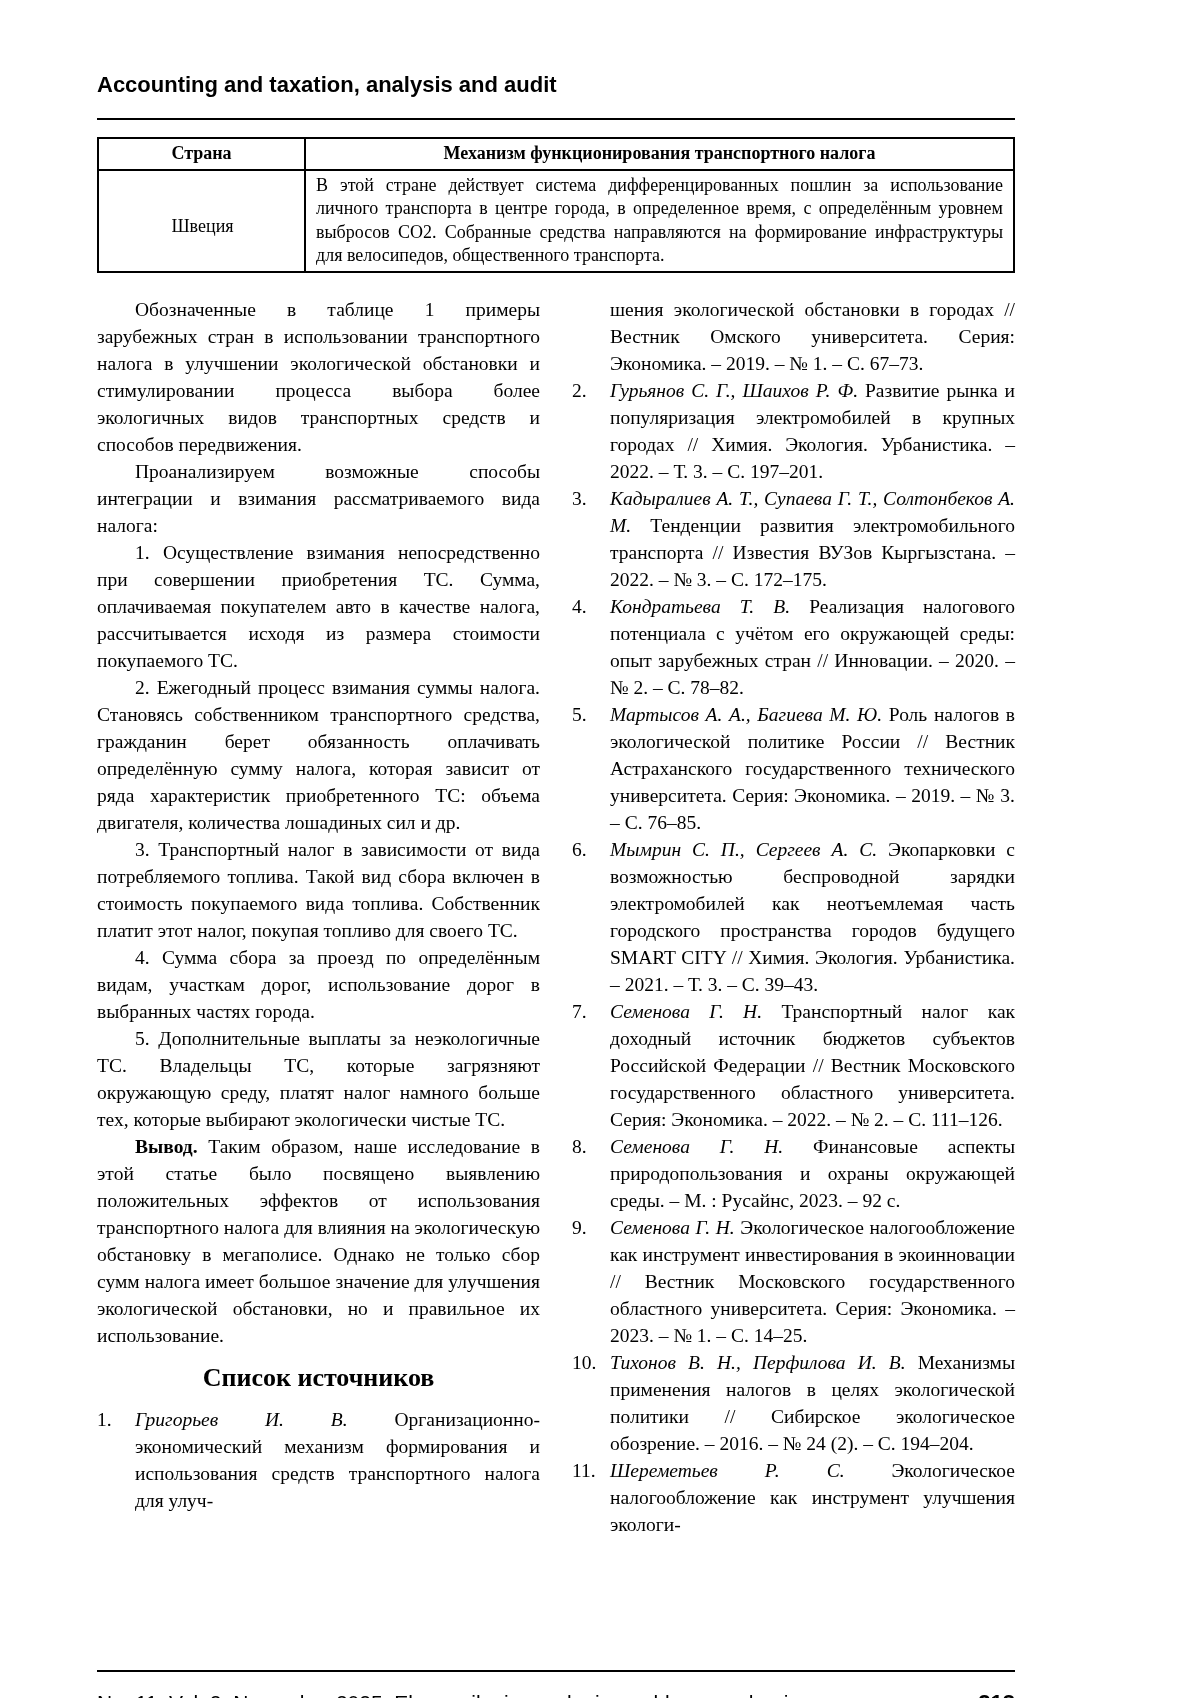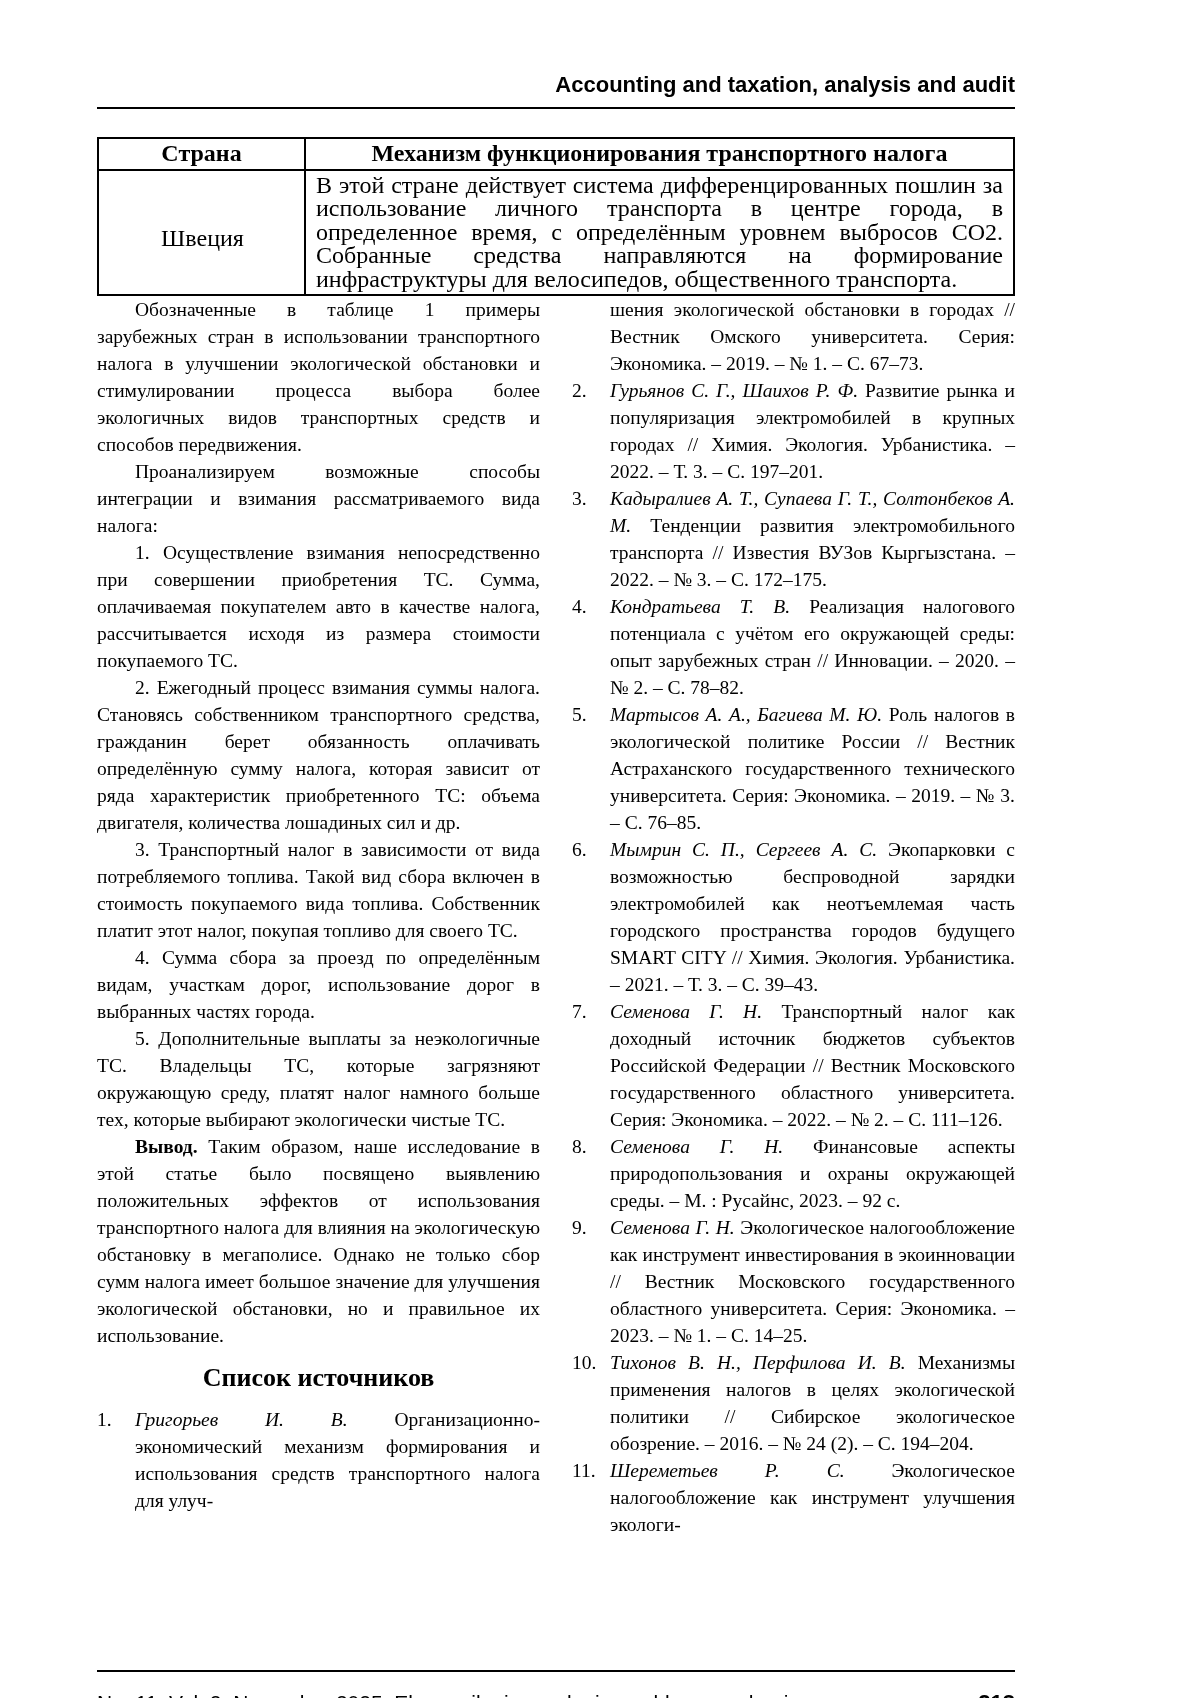--- a/index.html
+++ b/index.html
@@ -12,36 +12,35 @@
     color: #000000;
     font-family: "Liberation Serif", serif;
     overflow: hidden;
   }
   
   .running-head {
     position: absolute;
     left: 97px;
     right: 185px;
     top: 72px;
-    padding-bottom: 9px;
+    padding-bottom: 20px;
     border-bottom: 2.5px solid #000;
-    text-align: right;
     font-family: "Liberation Sans", sans-serif;
     font-weight: bold;
     font-size: 22px;
     line-height: 26px;
   }
   
   .country-table {
     position: absolute;
     left: 97px;
     top: 137px;
     width: 918px;
     border-collapse: collapse;
-    font-size: 24px;
+    font-size: 18px;
     line-height: 23.5px;
   }
   .country-table th, .country-table td {
     border: 2px solid #000;
   }
   .country-table th {
     font-weight: bold;
     text-align: center;
     padding: 3px 8px;
   }

